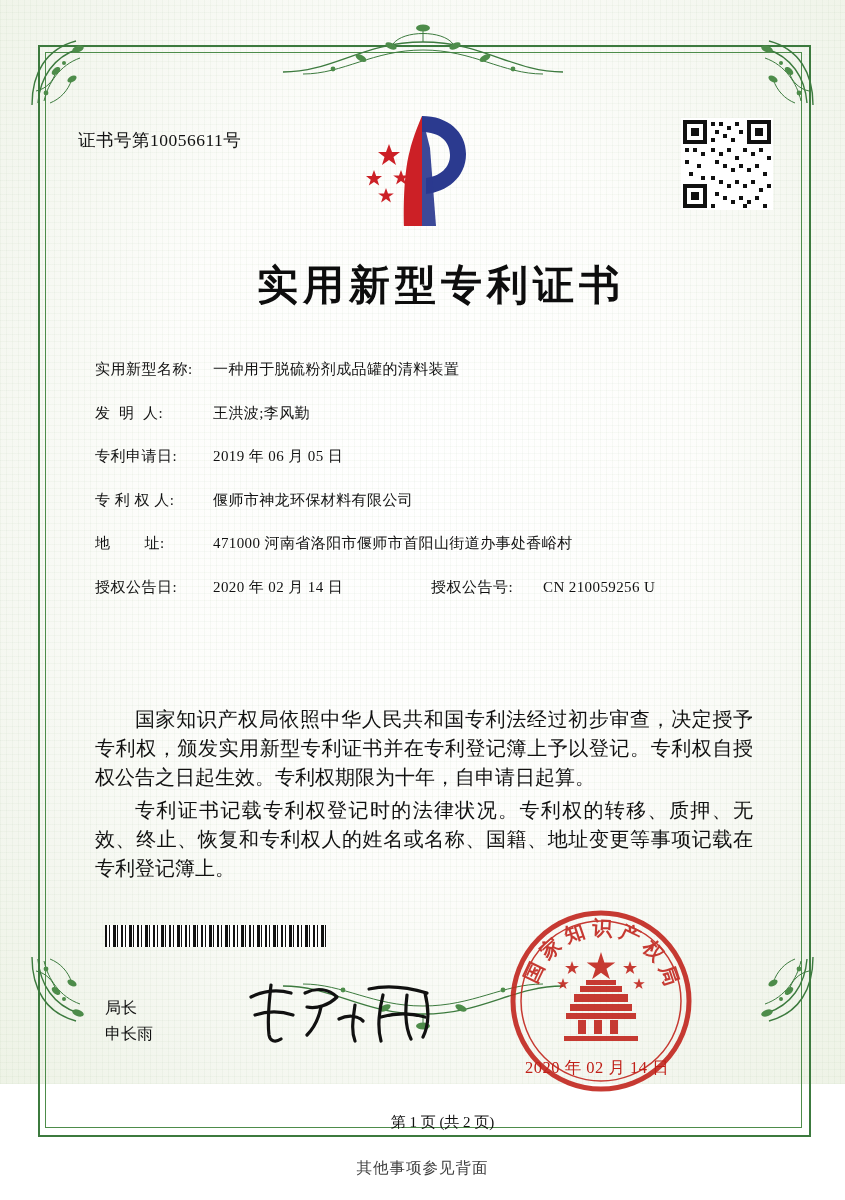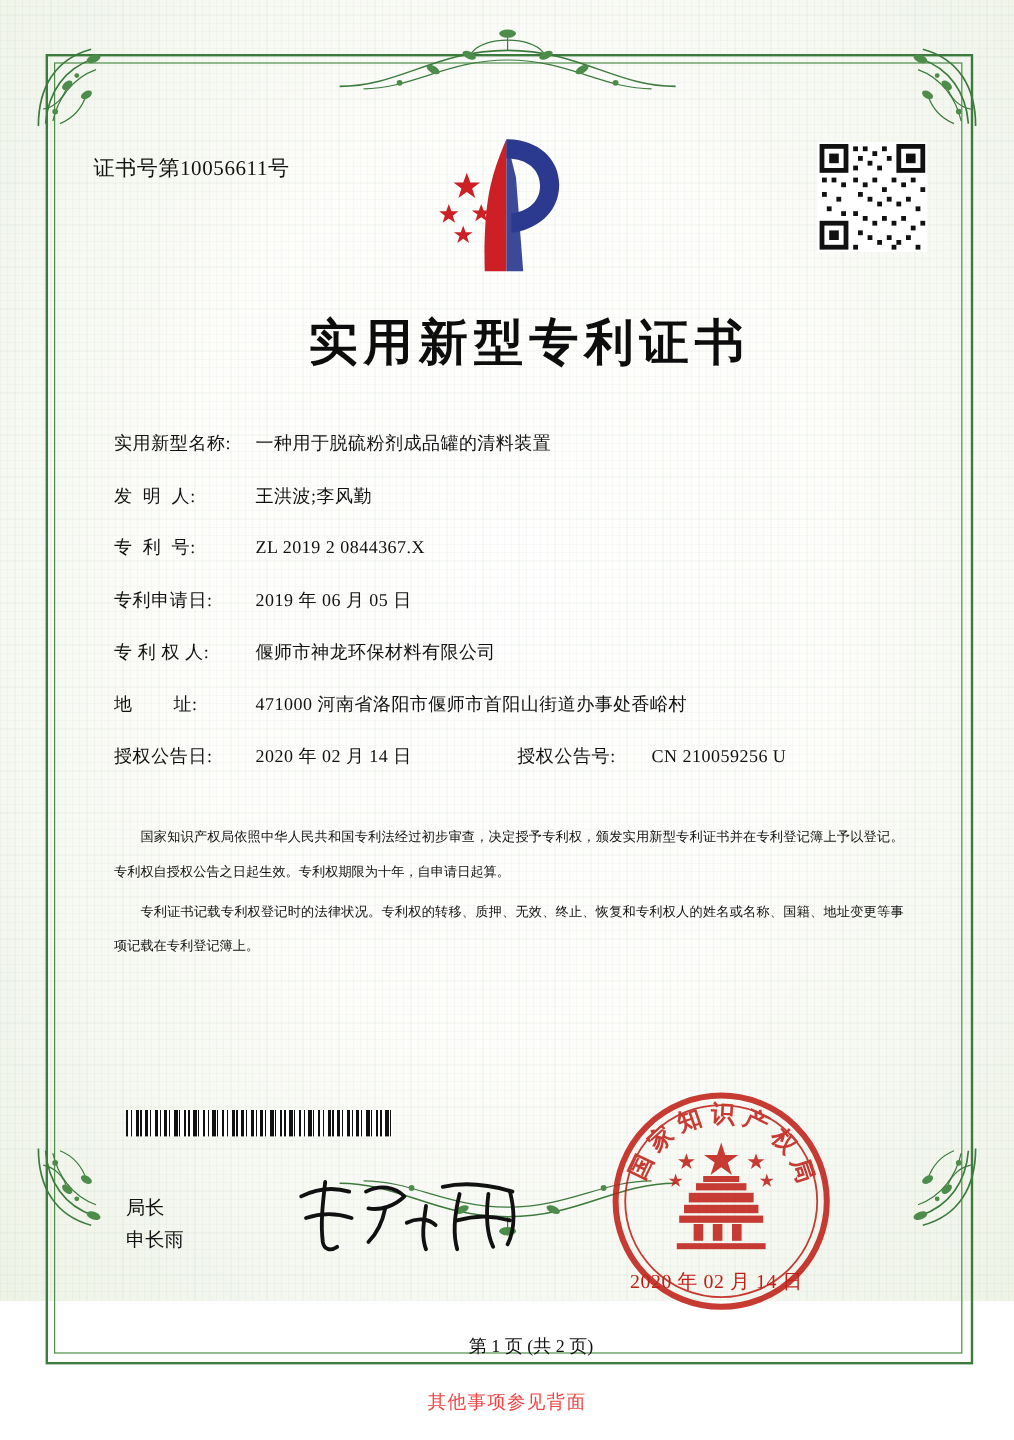--- a/index.html
+++ b/index.html
@@ -148,23 +148,23 @@
     letter-spacing: 0.5px;
   }
   .field-value2 {
     flex: 1 1 auto;
     letter-spacing: 0.4px;
   }
 
   
   .paras {
     position: absolute;
-    left: 95px; top: 684px;
+    left: 95px; top: 705px;
     width: 658px;
-    font-size: 11px;
+    font-size: 20px;
     line-height: 29px;
     color: #111;
     text-align: justify;
   }
   .paras p {
     margin: 0 0 4px 0;
     text-indent: 2em;
   }
 
   
@@ -215,21 +215,21 @@
     font-size: 15px;
     color: #111;
     padding-left: 40px;
   }
   .footer-note {
     position: absolute;
     left: 0; right: 0;
     top: 1158px;
     text-align: center;
     font-size: 15.5px;
-    color: #ef4444;
+    color: #404040;
     letter-spacing: 1px;
   }
 </style>
 </head>
 <body>
 
 <div class="certificate">
   <div class="texture"></div>
 
   <div class="border-outer"></div>
@@ -436,24 +436,20 @@
   <div class="fields">
     <div class="field-row">
       <div class="field-label">实用新型名称:</div>
       <div class="field-value">一种用于脱硫粉剂成品罐的清料装置</div>
     </div>
     <div class="field-row">
       <div class="field-label">发  明  人:</div>
       <div class="field-value">王洪波;李风勤</div>
     </div>
     <div class="field-row">
-      <div class="field-label">专  利  号:</div>
-      <div class="field-value">ZL 2019 2 0844367.X</div>
-    </div>
-    <div class="field-row">
       <div class="field-label">专利申请日:</div>
       <div class="field-value">2019 年 06 月 05 日</div>
     </div>
     <div class="field-row">
       <div class="field-label">专 利 权 人:</div>
       <div class="field-value">偃师市神龙环保材料有限公司</div>
     </div>
     <div class="field-row">
       <div class="field-label">地        址:</div>
       <div class="field-value">471000 河南省洛阳市偃师市首阳山街道办事处香峪村</div>

